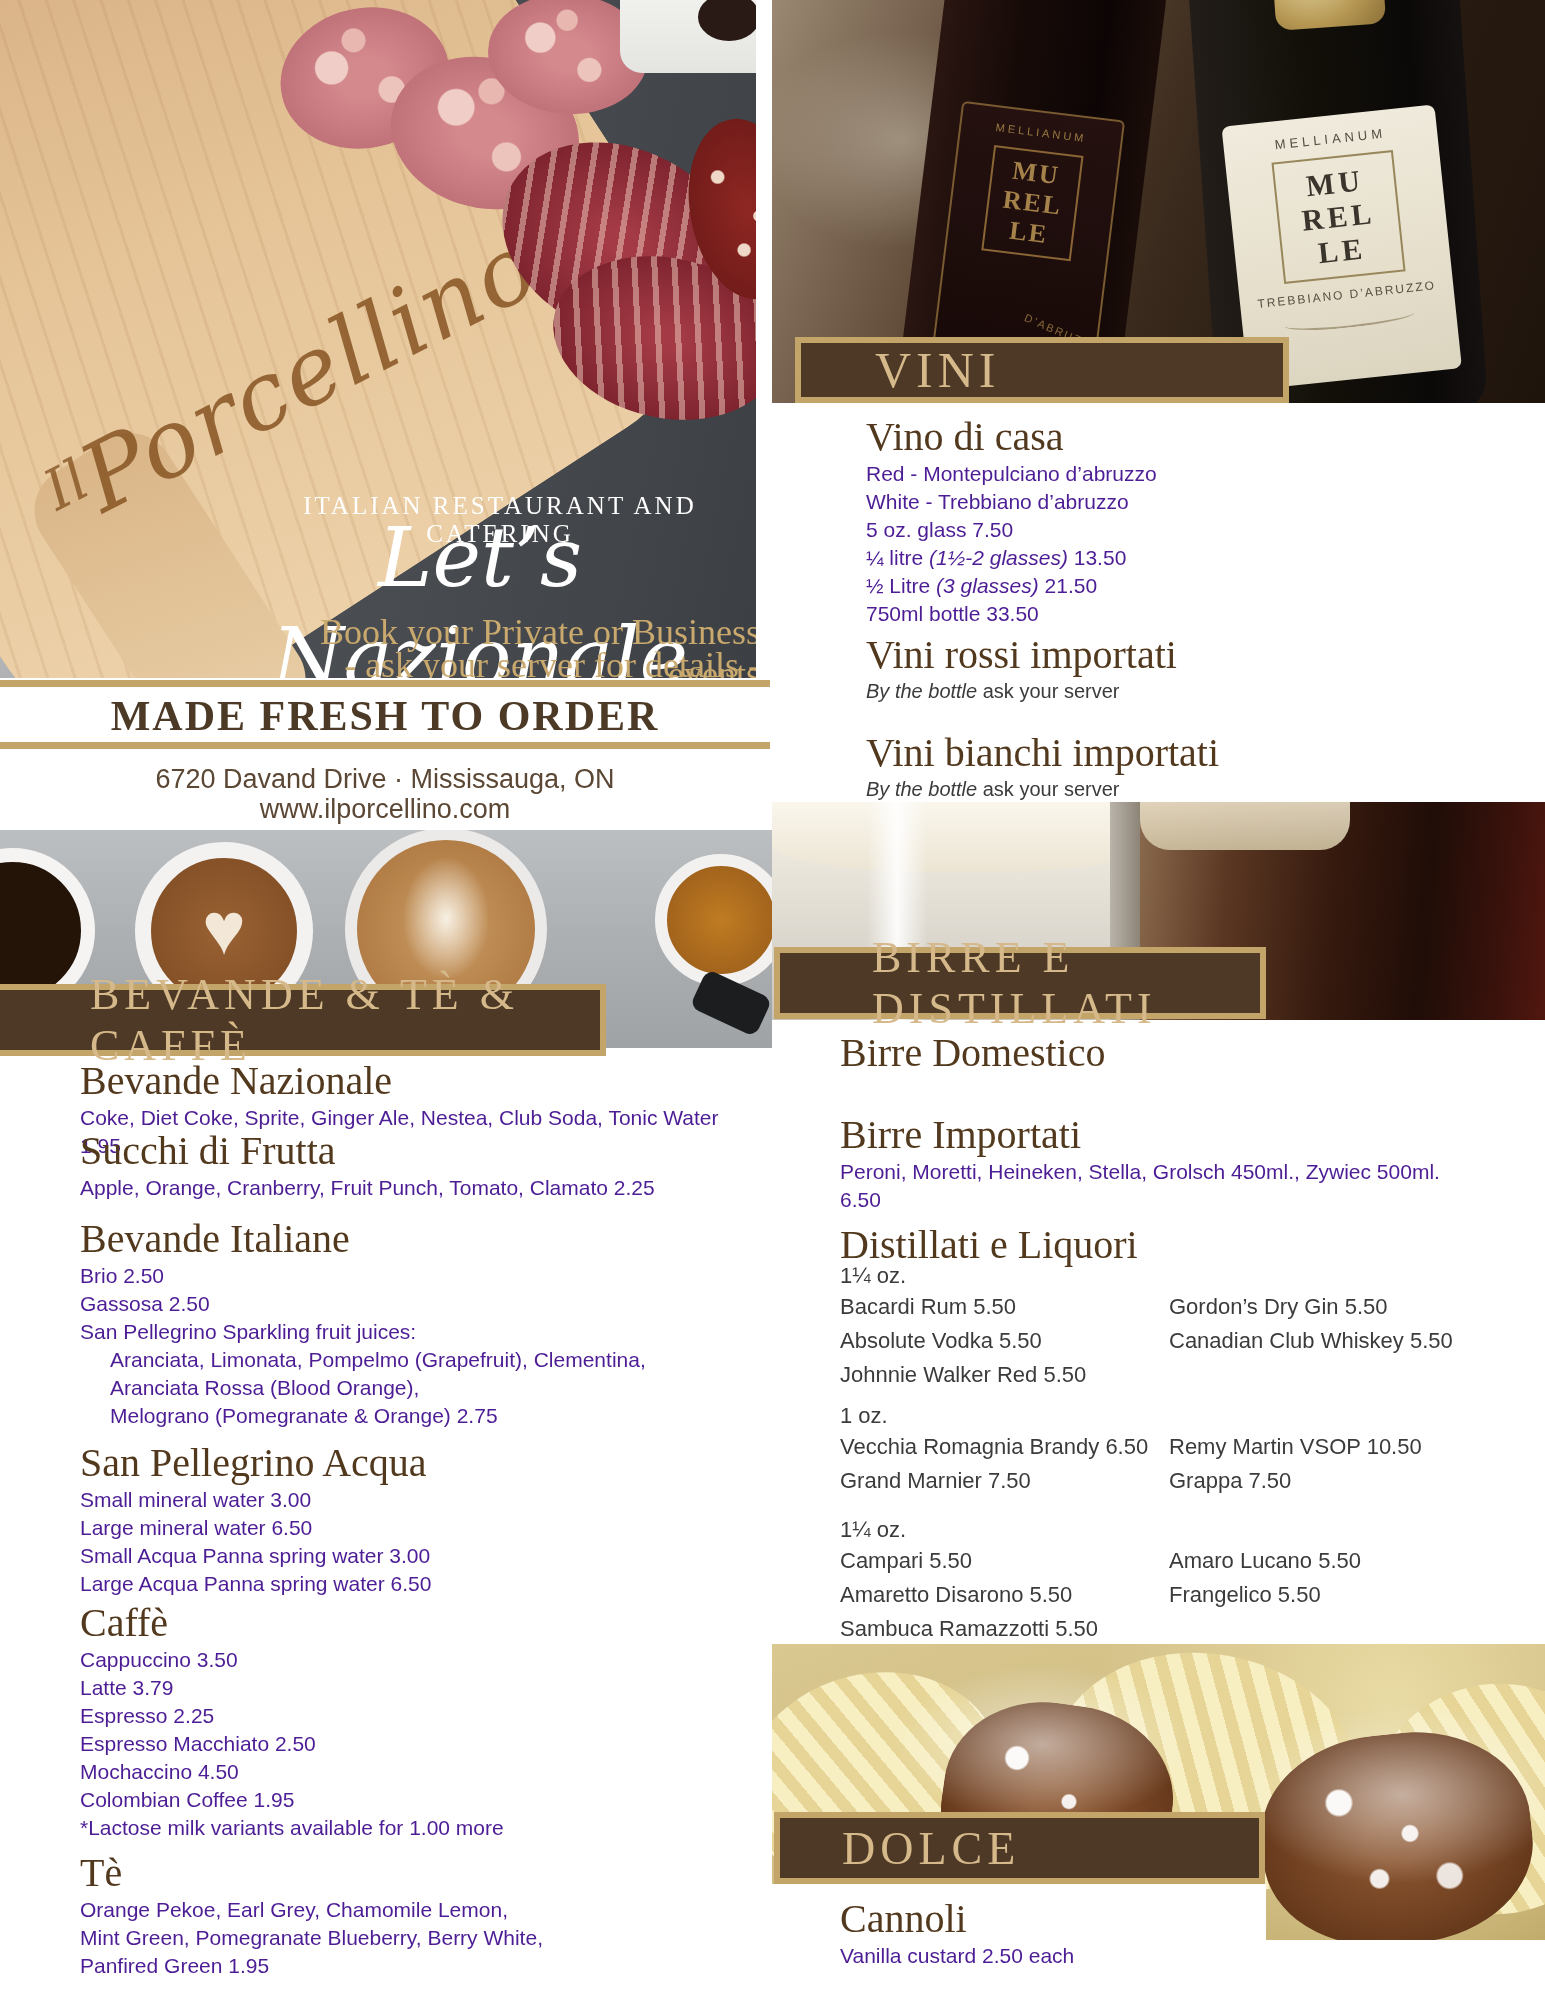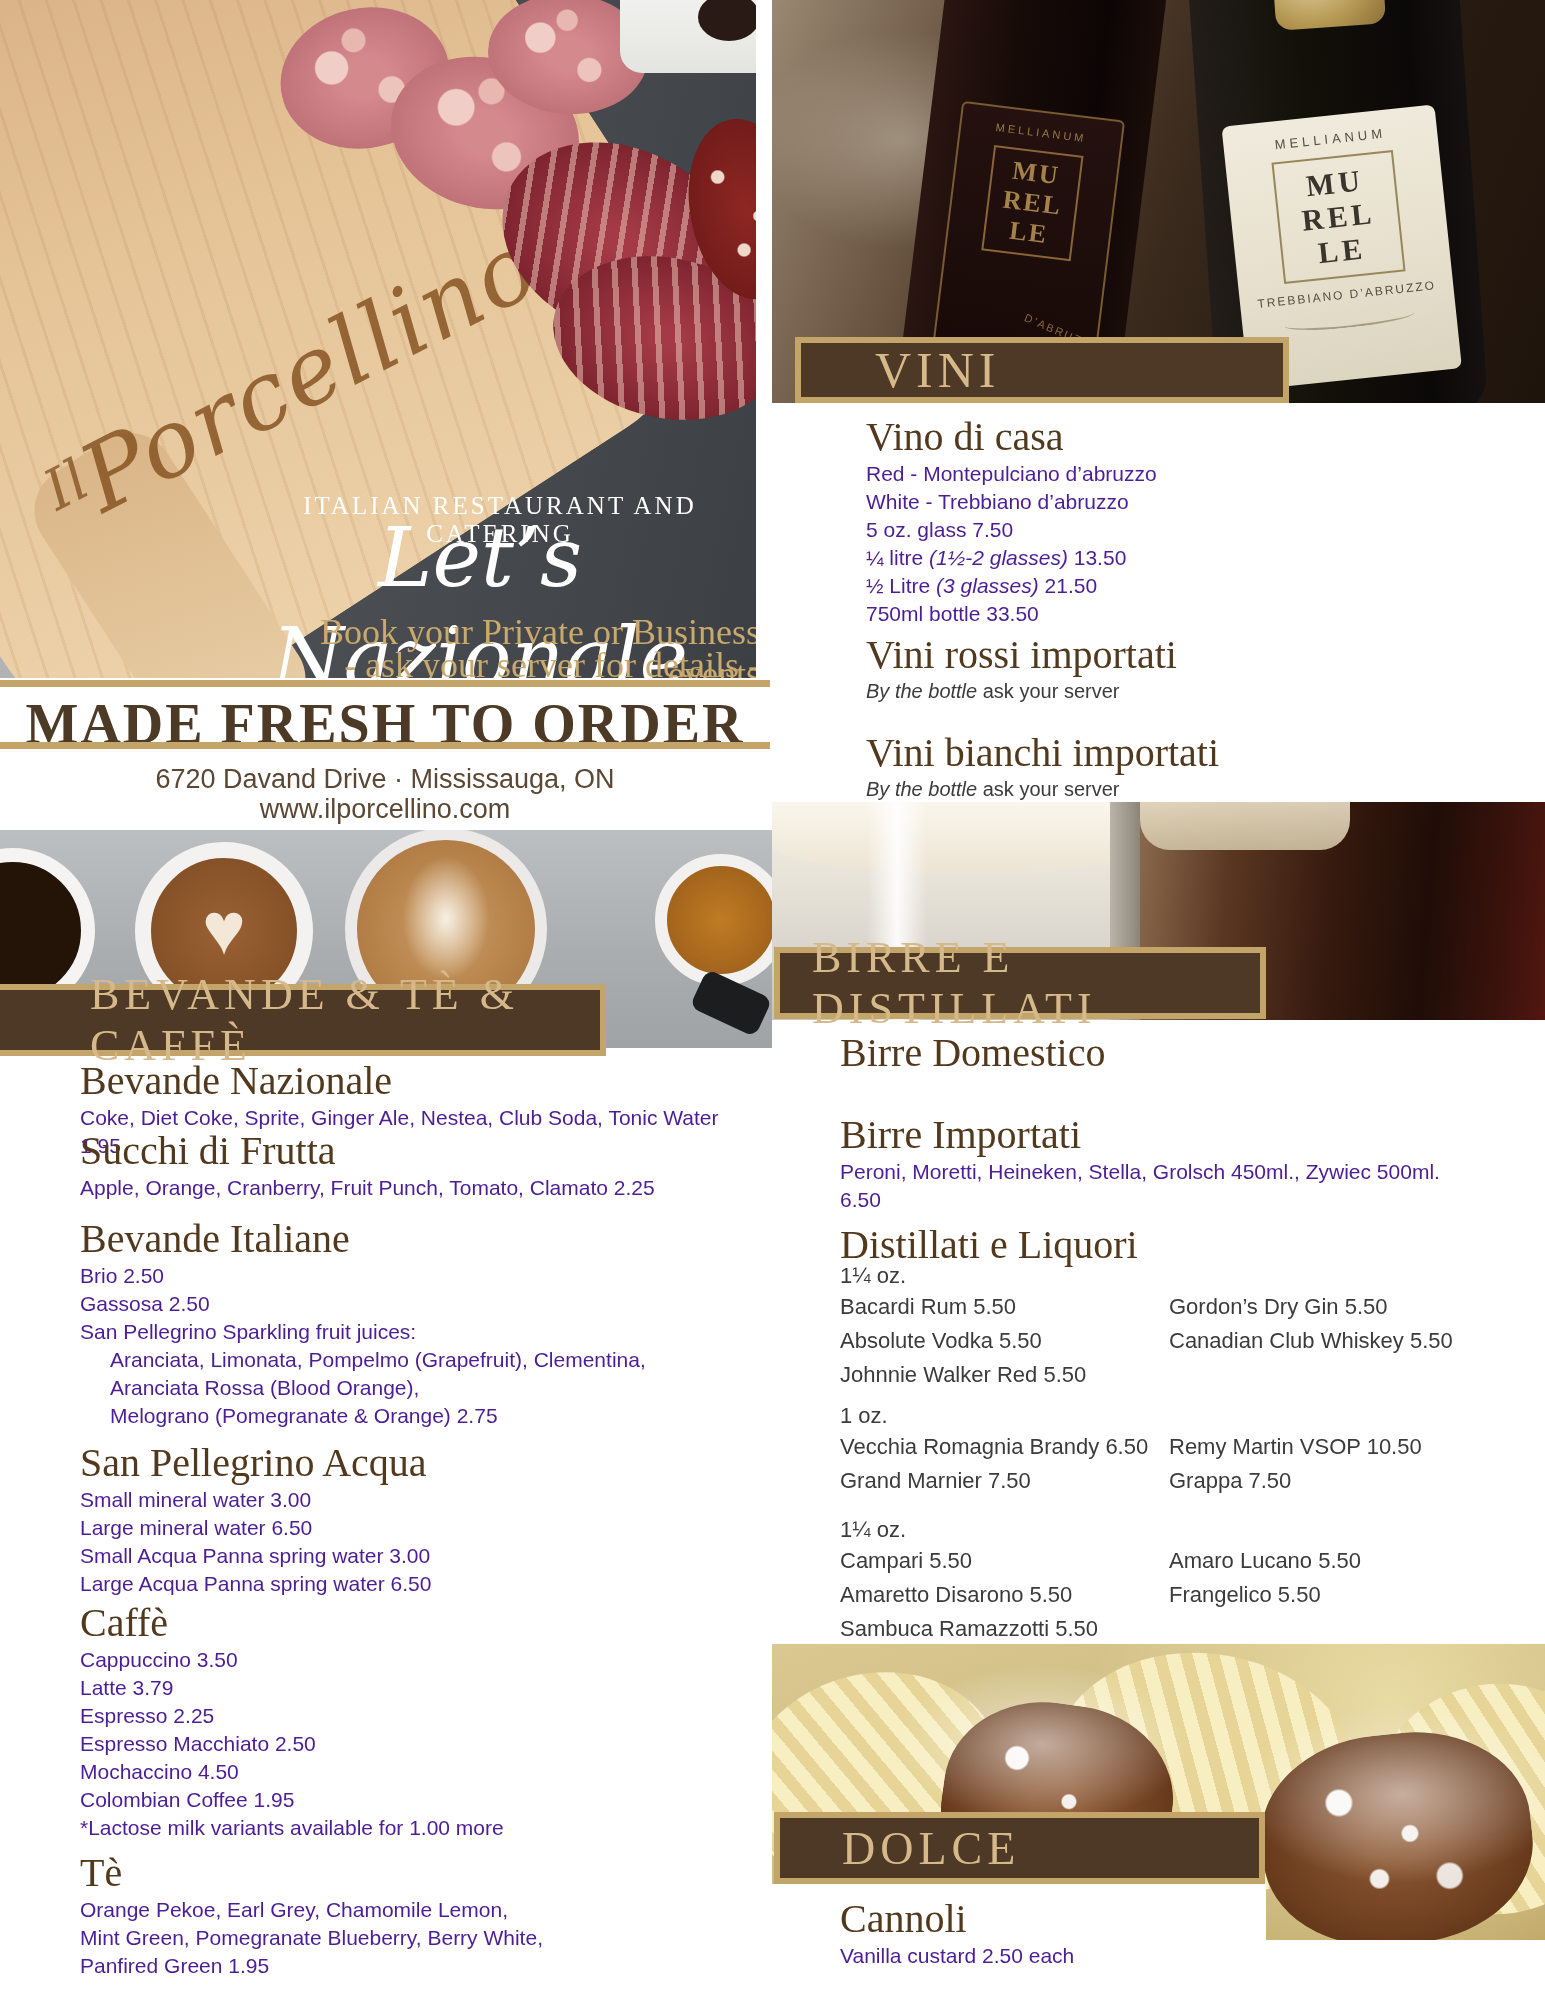--- a/index.html
+++ b/index.html
@@ -21,21 +21,21 @@
   .note{font-size:20px;color:#3b3b3b;line-height:26px;}
   .it{font-style:italic;}
   .sec{position:absolute;left:80px;width:660px;}
   .rsec{position:absolute;width:660px;}
   .sp-row{position:relative;height:34px;font-size:22px;color:#3b3b3b;line-height:34px;}
   .sp-c2{position:absolute;left:305px;top:0;margin-left:24px;}
   .grp{position:absolute;left:840px;width:680px;}
   .grp .size{font-size:22px;color:#3b3b3b;line-height:28px;height:28px;}
 
   .made{position:absolute;left:0;top:692px;width:770px;text-align:center;
-        font-family:"Liberation Serif", serif;font-weight:bold;font-size:56px;
+        font-family:"Liberation Serif", serif;font-weight:bold;font-size:42px;
         color:#4c3a26;letter-spacing:2px;}
   .addr{position:absolute;left:0;width:770px;text-align:center;font-size:27px;color:#5b4734;}
 
   
   #hero{left:0;top:0;width:756px;height:678px;
         background:linear-gradient(135deg,#d9dadb 0%,#c3c4c5 30%,#a8aaab 55%,#97999b 100%);}
   .slate{position:absolute;left:150px;top:-120px;width:1050px;height:1150px;
          transform:rotate(-33deg);
          background:linear-gradient(135deg,#595c60 0%,#43464a 45%,#303338 80%,#27292c 100%);}
   .board{position:absolute;left:-230px;top:-270px;width:790px;height:910px;border-radius:140px;
@@ -308,21 +308,21 @@
   <div id="beer" class="photo">
     <div class="beer-l"></div>
     <div class="beer-foam"></div>
     <div class="beer-hl"></div>
     <div class="beer-edge"></div>
     <div class="beer-r"></div>
     <div class="beer-r-foam"></div>
   </div>
 
   <div class="banner" style="left:774px;top:947px;width:492px;height:72px;">
-    <span class="bt" style="font-size:44px;padding-left:32px;">BIRRE E DISTILLATI</span>
+    <span class="bt" style="font-size:44px;padding-left:92px;">BIRRE E DISTILLATI</span>
   </div>
 
   <div class="rsec" style="left:840px;top:1030px;">
     <div class="h">Birre Domestico</div>
   </div>
 
   <div class="rsec" style="left:840px;top:1112px;">
     <div class="h">Birre Importati</div>
     <div class="line">Peroni, Moretti, Heineken, Stella, Grolsch 450ml., Zywiec 500ml.</div>
     <div class="line">6.50</div>

